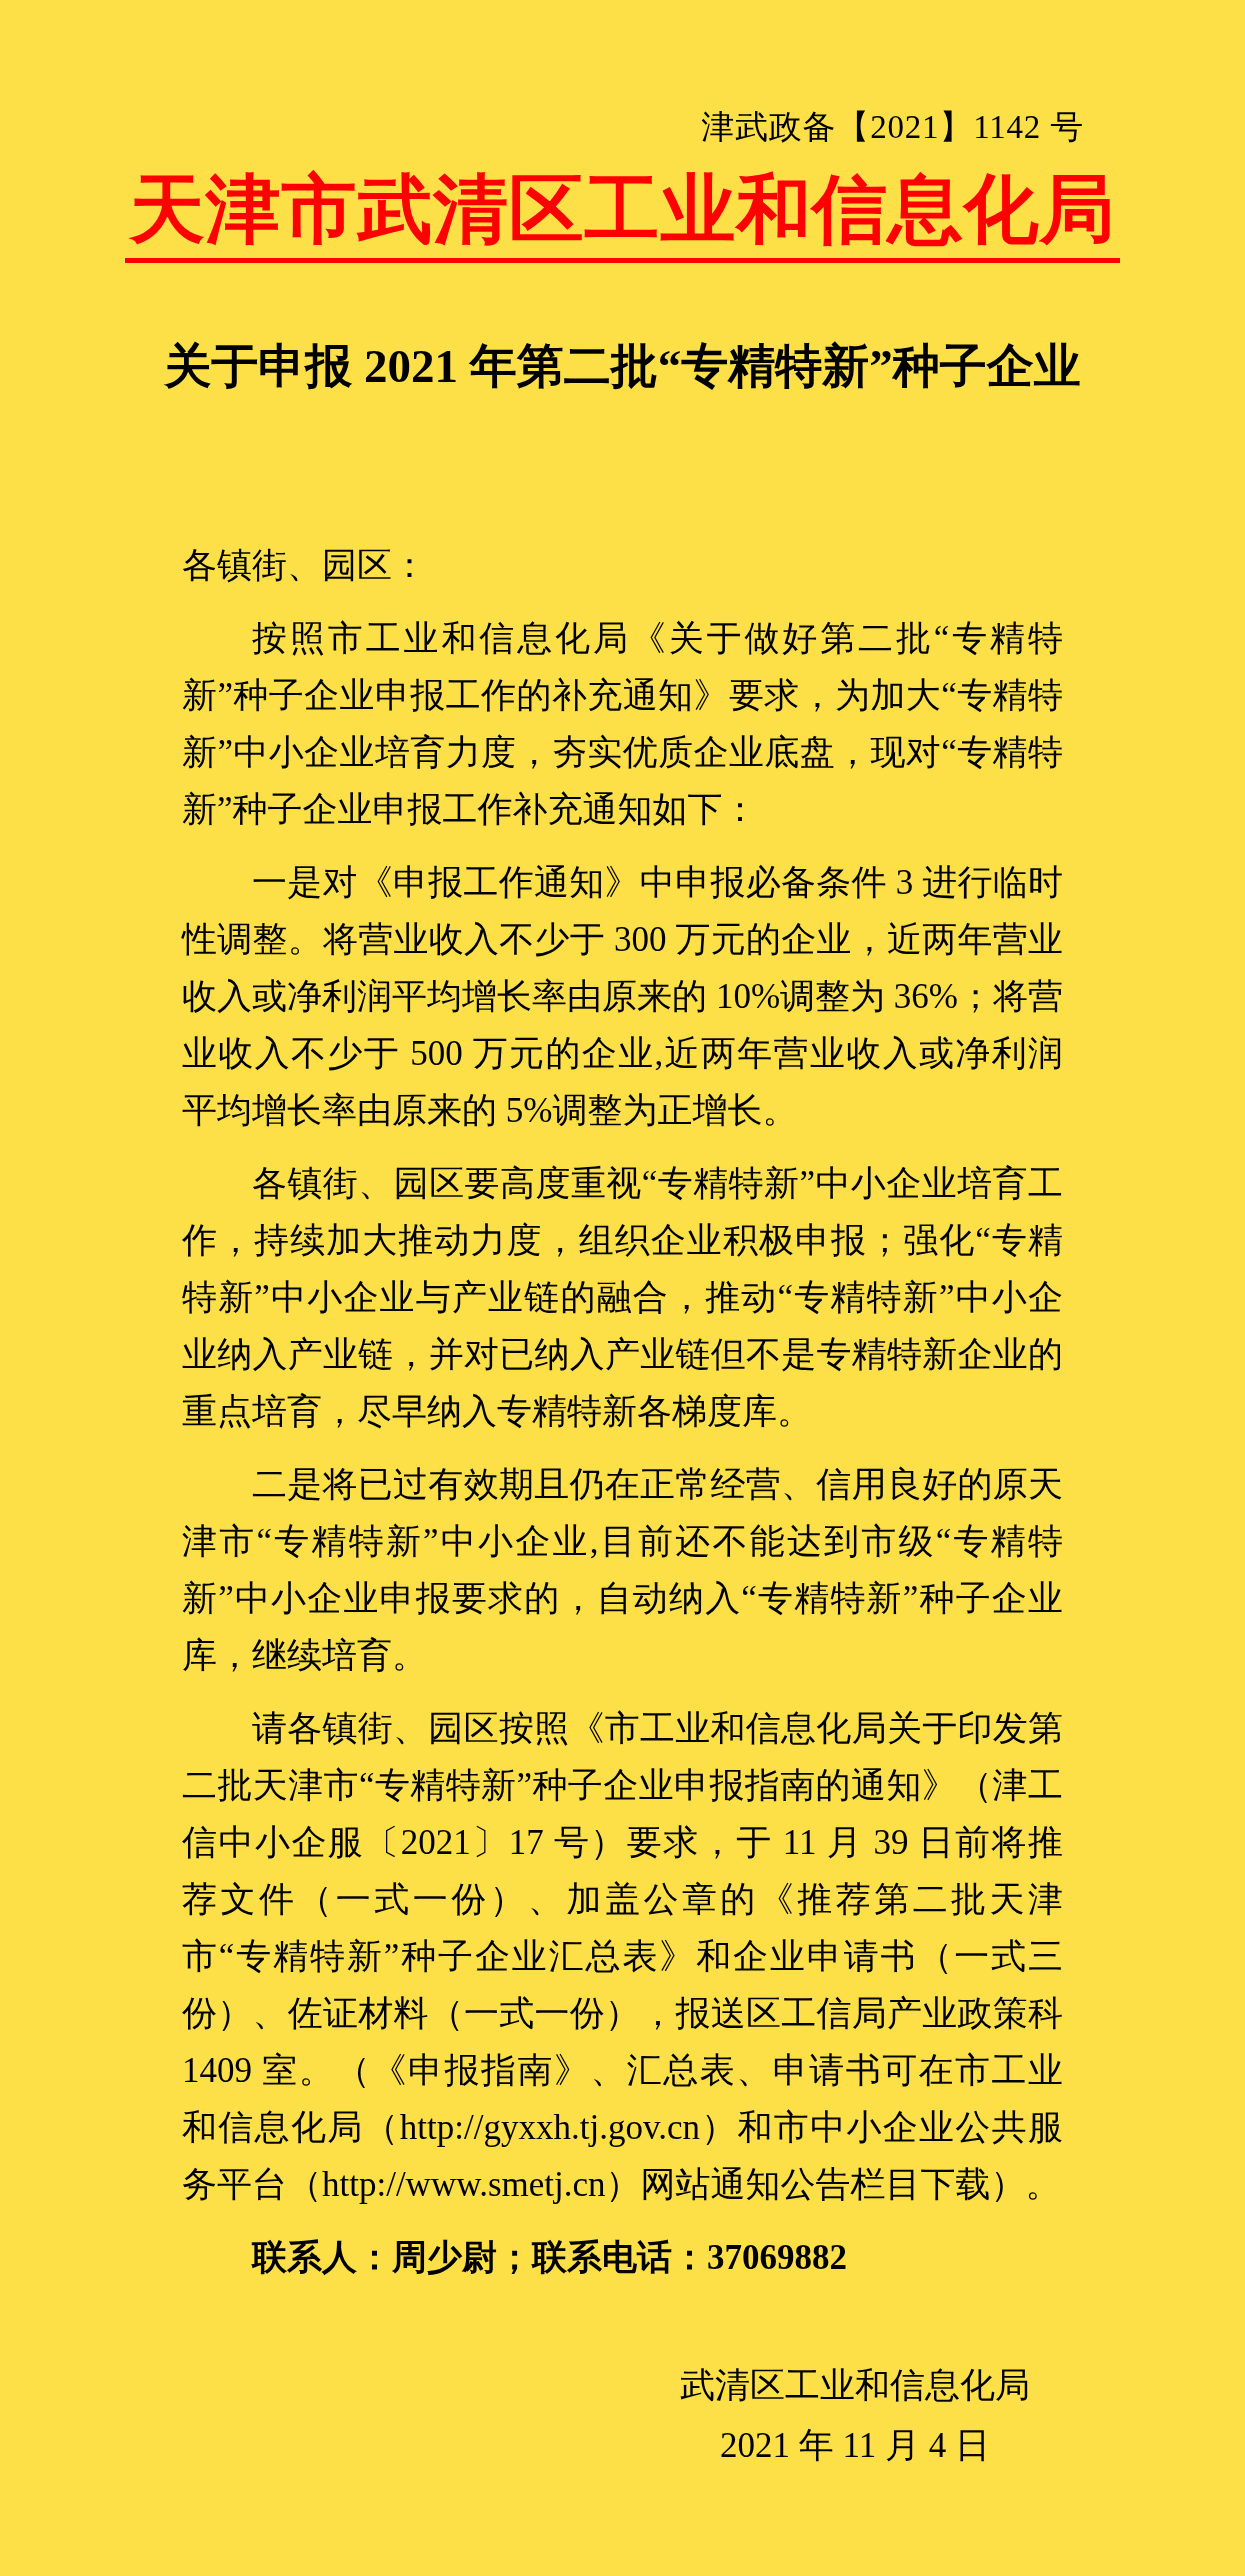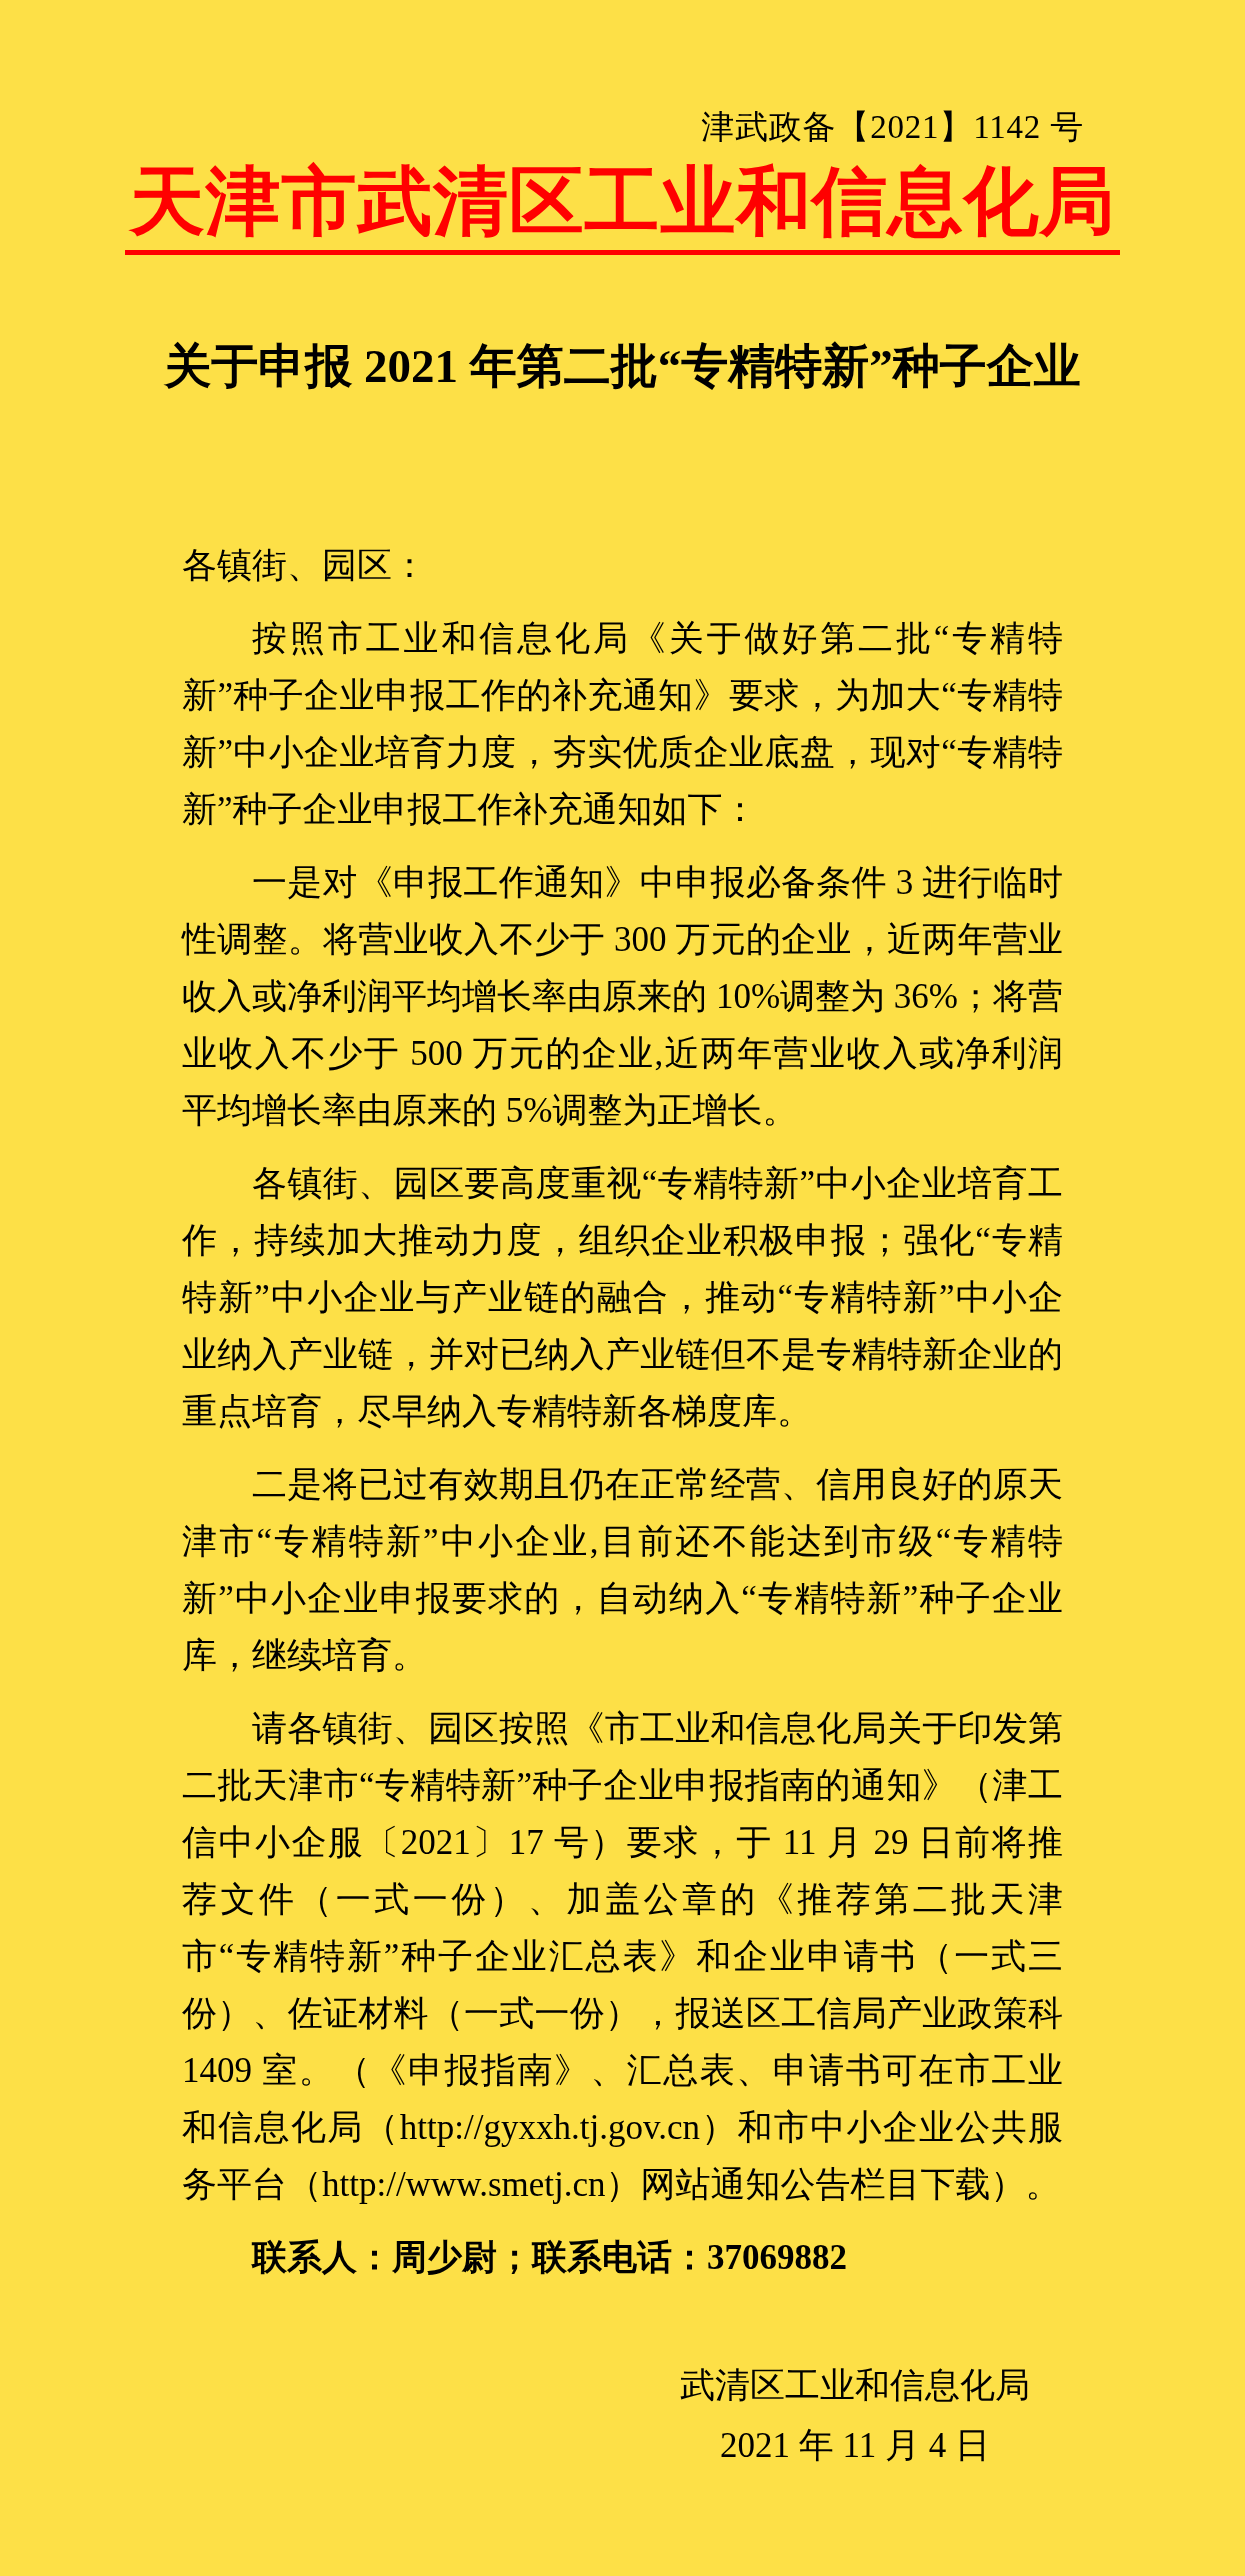--- a/index.html
+++ b/index.html
@@ -15,21 +15,21 @@
   .doc-number {
     position: absolute;
     top: 105px;
     right: 161px;
     font-size: 33px;
     letter-spacing: 0.8px;
     white-space: nowrap;
   }
   .agency-title {
     position: absolute;
-    top: 160px;
+    top: 168px;
     left: 0;
     width: 100%;
     text-align: center;
   }
   .agency-title-text {
     display: inline-block;
     color: #ff0000;
     font-size: 75px;
     font-weight: bold;
     line-height: 1.12;
@@ -93,21 +93,21 @@
   <div class="notice-title">
     <div>关于申报 2021 年第二批“专精特新”种子企业</div>
   </div>
 
   <div class="body-text">
     <p class="salutation">各镇街、园区：</p>
     <p class="para">按照市工业和信息化局《关于做好第二批“专精特新”种子企业申报工作的补充通知》要求，为加大“专精特新”中小企业培育力度，夯实优质企业底盘，现对“专精特新”种子企业申报工作补充通知如下：</p>
     <p class="para">一是对《申报工作通知》中申报必备条件 3 进行临时性调整。将营业收入不少于 300 万元的企业，近两年营业收入或净利润平均增长率由原来的 10%调整为 36%；将营业收入不少于 500 万元的企业,近两年营业收入或净利润平均增长率由原来的 5%调整为正增长。</p>
     <p class="para">各镇街、园区要高度重视“专精特新”中小企业培育工作，持续加大推动力度，组织企业积极申报；强化“专精特新”中小企业与产业链的融合，推动“专精特新”中小企业纳入产业链，并对已纳入产业链但不是专精特新企业的重点培育，尽早纳入专精特新各梯度库。</p>
     <p class="para">二是将已过有效期且仍在正常经营、信用良好的原天津市“专精特新”中小企业,目前还不能达到市级“专精特新”中小企业申报要求的，自动纳入“专精特新”种子企业库，继续培育。</p>
-    <p class="para">请各镇街、园区按照《市工业和信息化局关于印发第二批天津市“专精特新”种子企业申报指南的通知》（津工信中小企服〔2021〕17 号）要求，于 11 月 29 日前将推荐文件（一式一份）、加盖公章的《推荐第二批天津市“专精特新”种子企业汇总表》和企业申请书（一式三份）、佐证材料（一式一份），报送区工信局产业政策科 1409 室。（《申报指南》、汇总表、申请书可在市工业和信息化局（http://gyxxh.tj.gov.cn）和市中小企业公共服务平台（http://www.smetj.cn）网站通知公告栏目下载）。</p>
+    <p class="para">请各镇街、园区按照《市工业和信息化局关于印发第二批天津市“专精特新”种子企业申报指南的通知》（津工信中小企服〔2021〕17 号）要求，于 11 月 39 日前将推荐文件（一式一份）、加盖公章的《推荐第二批天津市“专精特新”种子企业汇总表》和企业申请书（一式三份）、佐证材料（一式一份），报送区工信局产业政策科 1409 室。（《申报指南》、汇总表、申请书可在市工业和信息化局（http://gyxxh.tj.gov.cn）和市中小企业公共服务平台（http://www.smetj.cn）网站通知公告栏目下载）。</p>
     <p class="contact">联系人：周少尉；联系电话：37069882</p>
   </div>
 
   <div class="signature-block">
     <div>武清区工业和信息化局</div>
     <div>2021 年 11 月 4 日</div>
   </div>
 
 </div>
 

